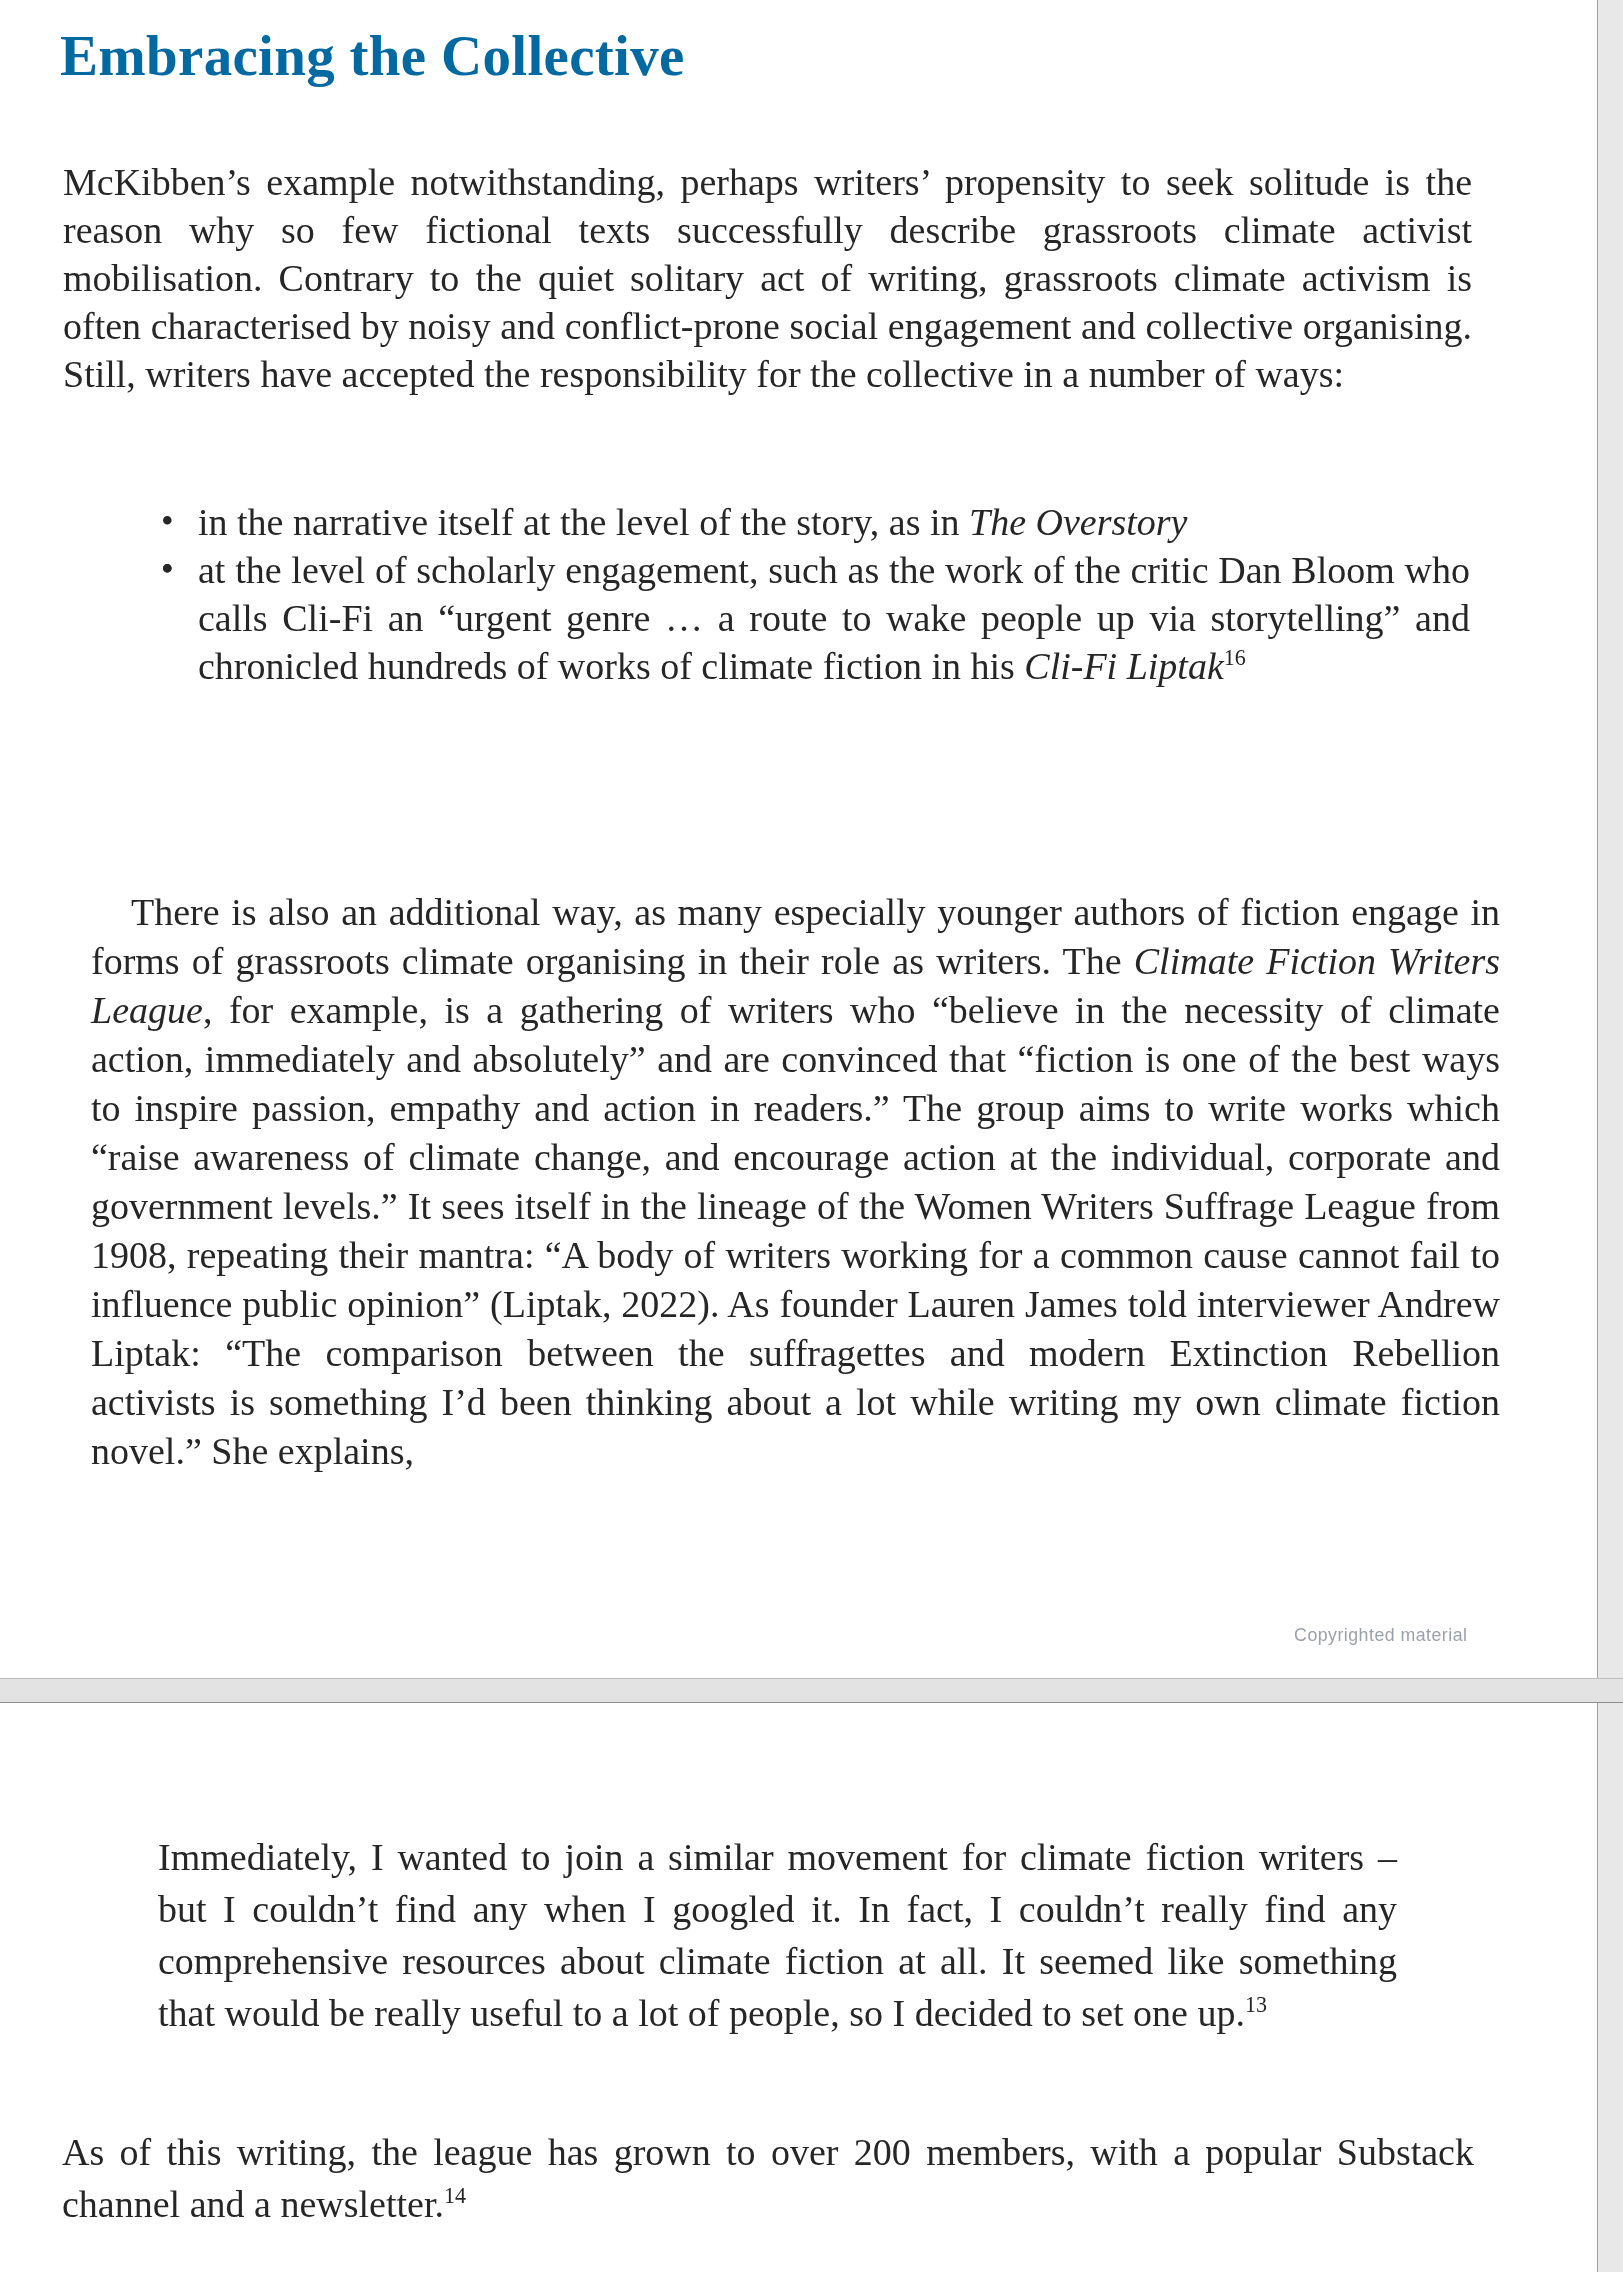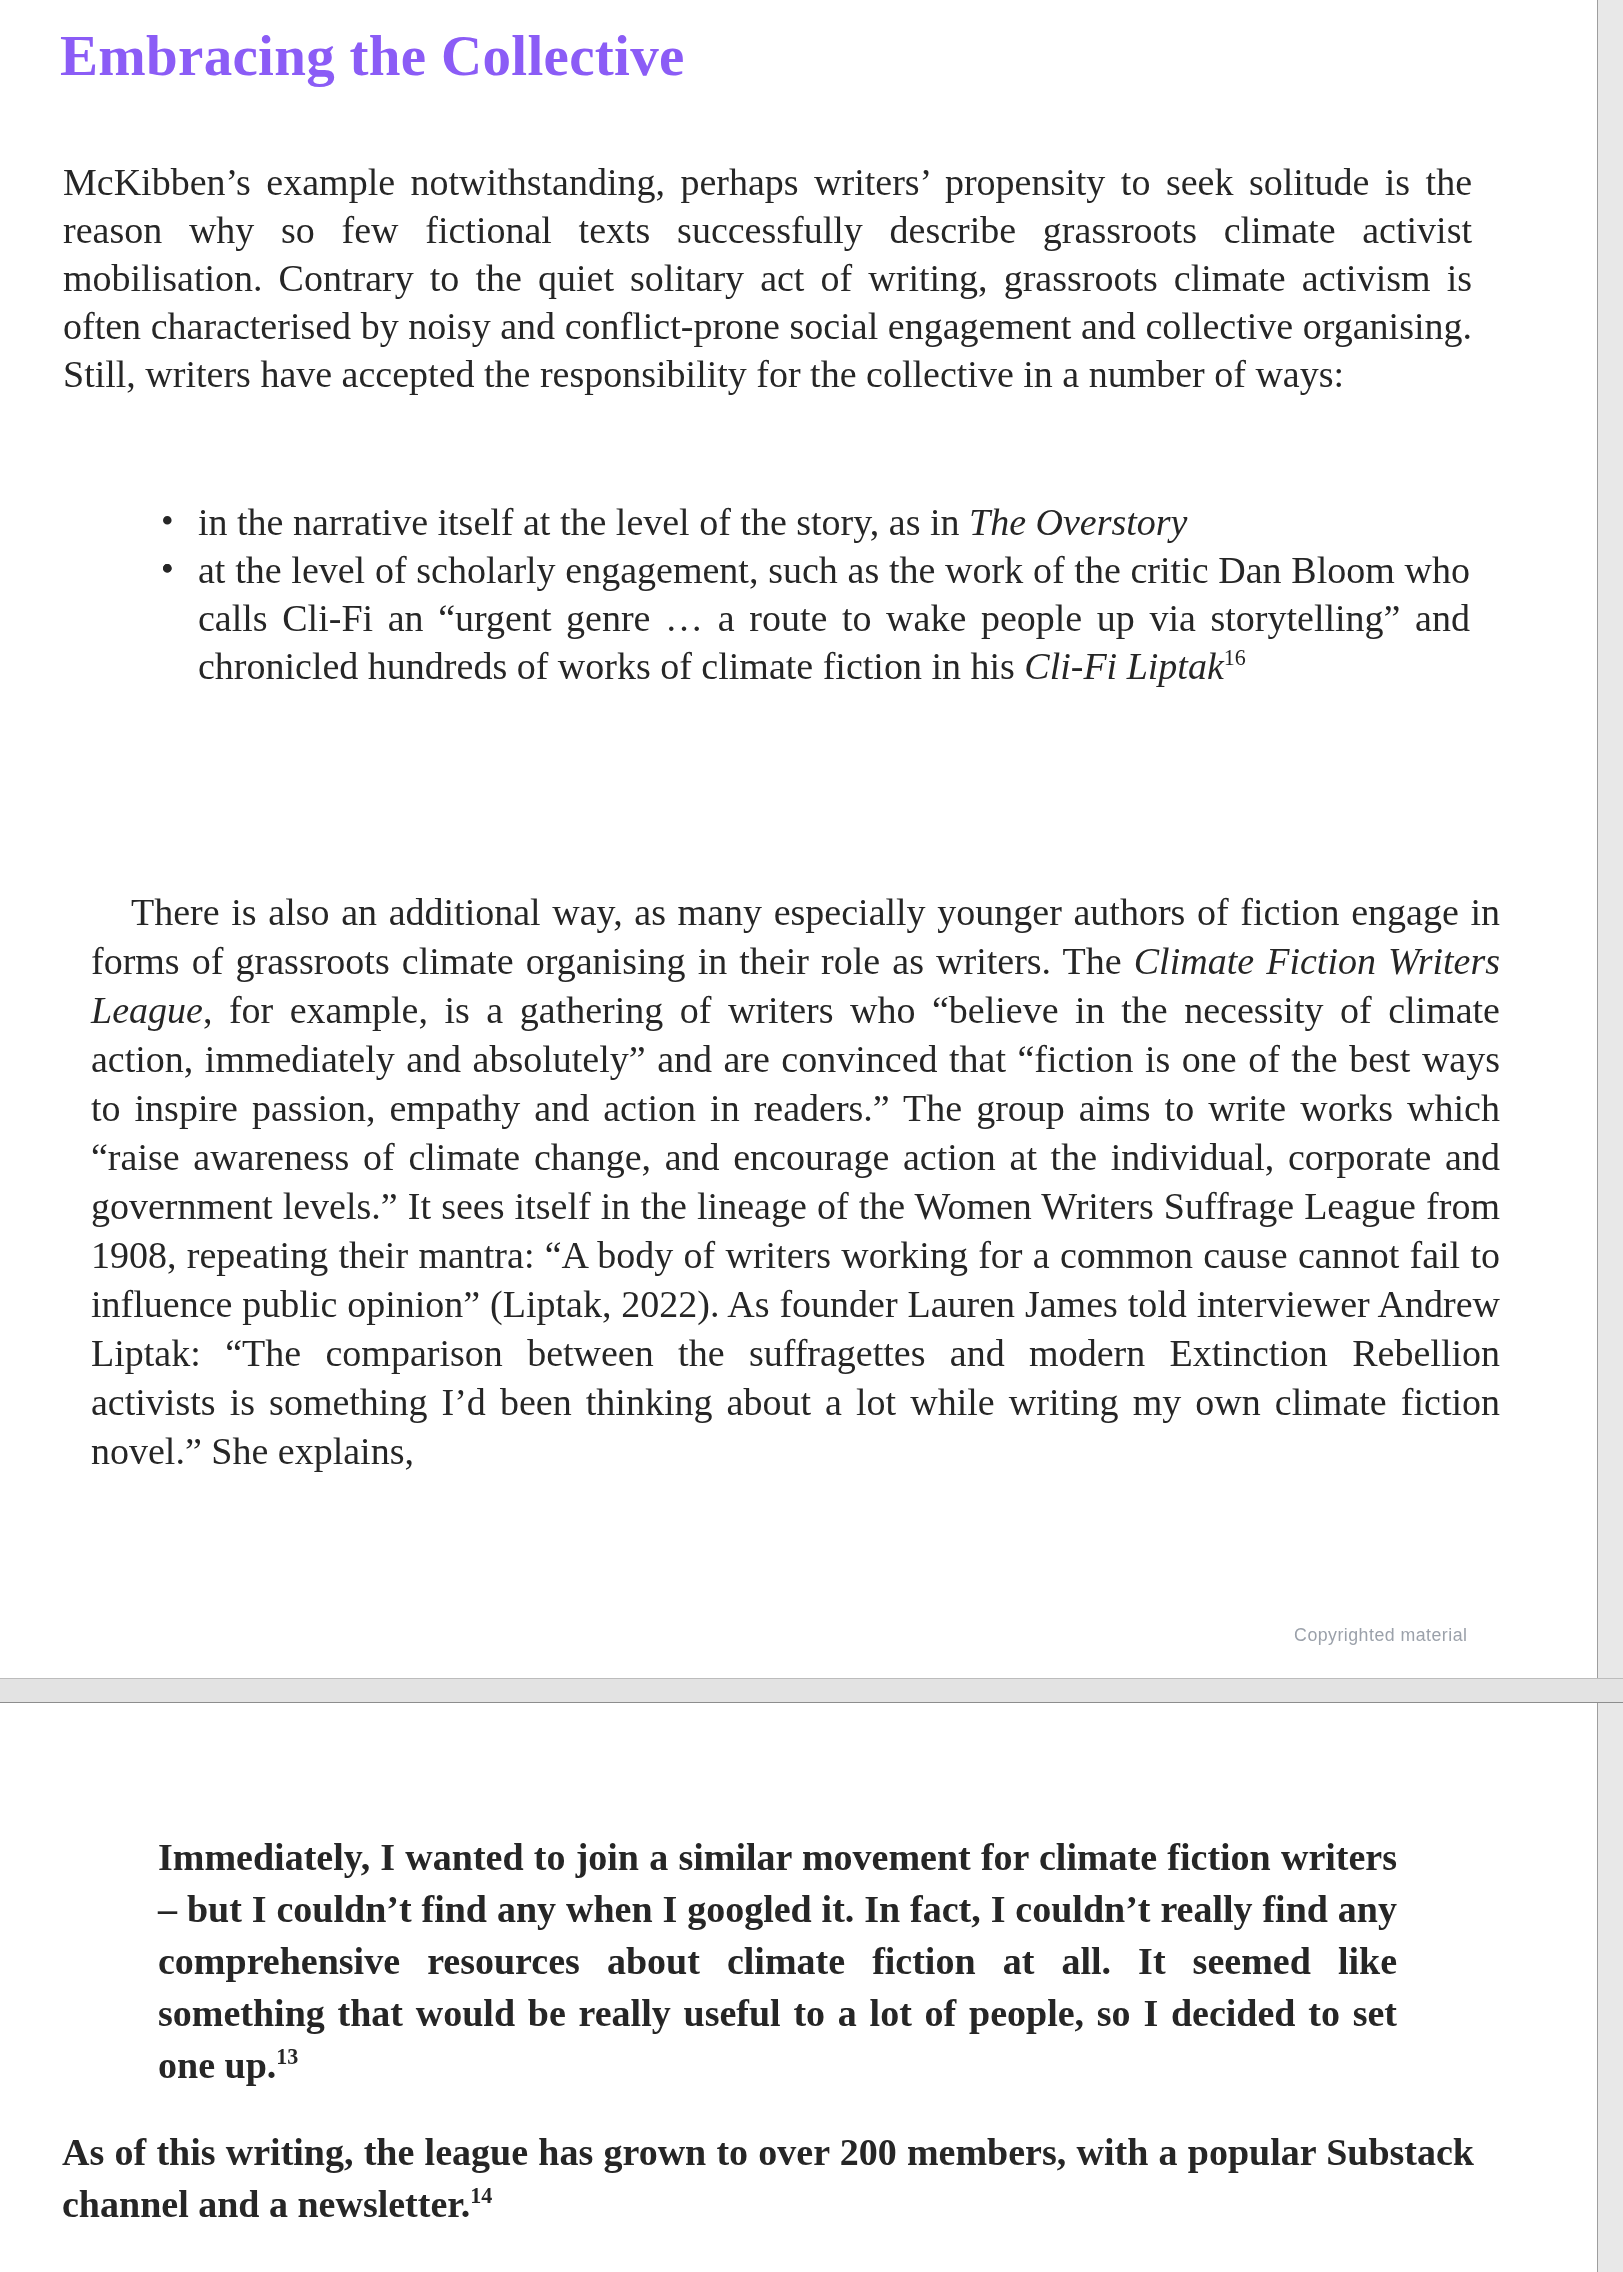--- a/index.html
+++ b/index.html
@@ -12,25 +12,25 @@
   .page{
     position:absolute;left:0;width:1598px;background:#ffffff;
     border-right:1.6px solid #9e9e9e;box-sizing:border-box;
   }
   #page1{top:0;height:1678px;}
   #divider{
     position:absolute;left:0;top:1678px;width:1624px;height:25px;
     background:#e3e3e3;border-top:1.1px solid #bcbcbc;border-bottom:1.6px solid #8d8d8d;
     box-sizing:border-box;
   }
-  #page2{top:1703px;height:569px;font-weight:bold;}
+  #page2{top:1703px;height:569px;}
 
   .chapter-title{
     position:absolute;left:60px;top:20px;margin:0;
-    font-size:57px;font-weight:700;line-height:1.25;color:#8b5cf6;
+    font-size:57px;font-weight:700;line-height:1.25;color:#0369a1;
     letter-spacing:0.3px;
   }
   .body-text{
     font-size:38px;line-height:48px;text-align:justify;
     margin:0;
   }
   #para-mckibben{
     position:absolute;left:63px;top:158px;width:1409px;
   }
   #bullet-list{

